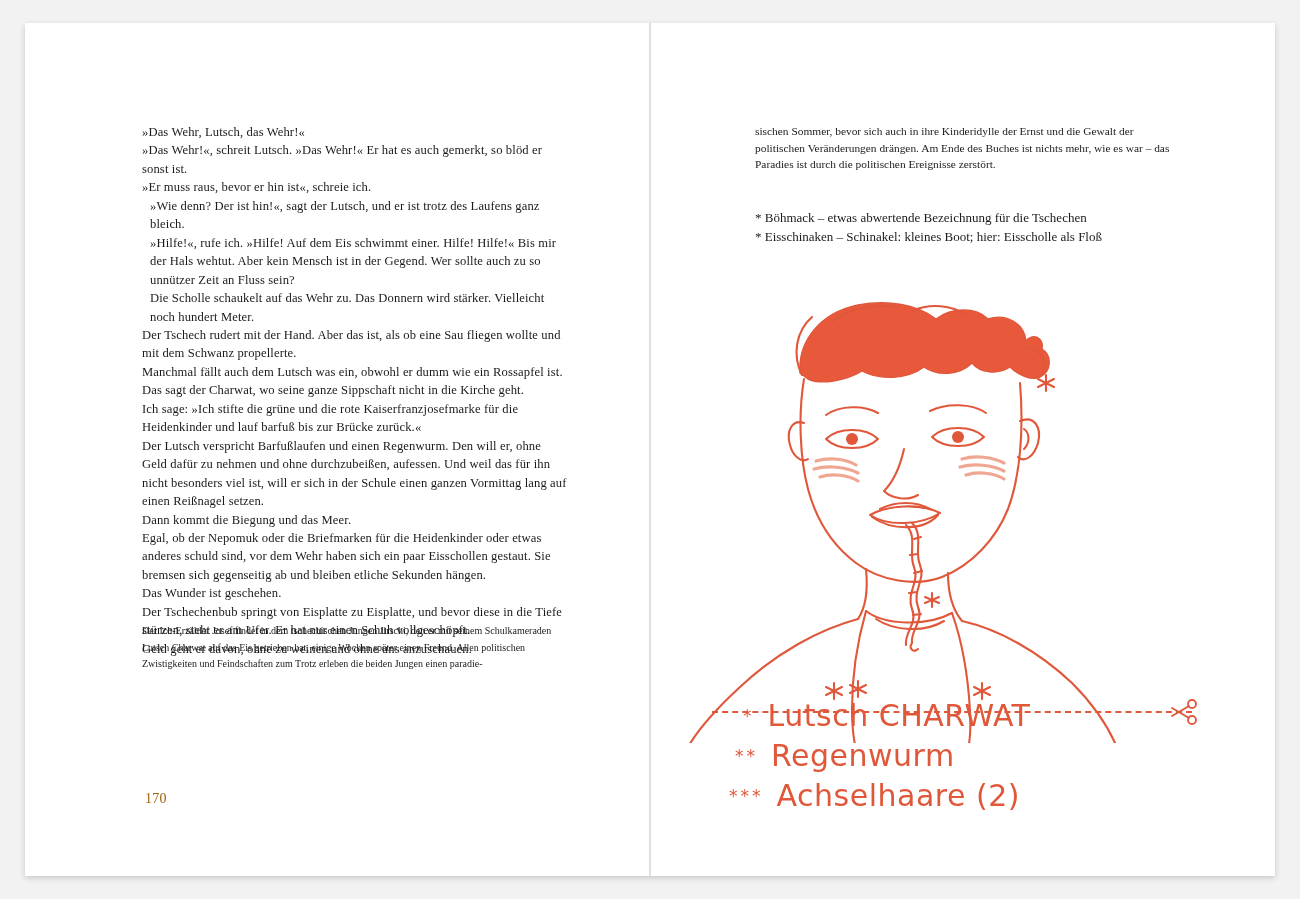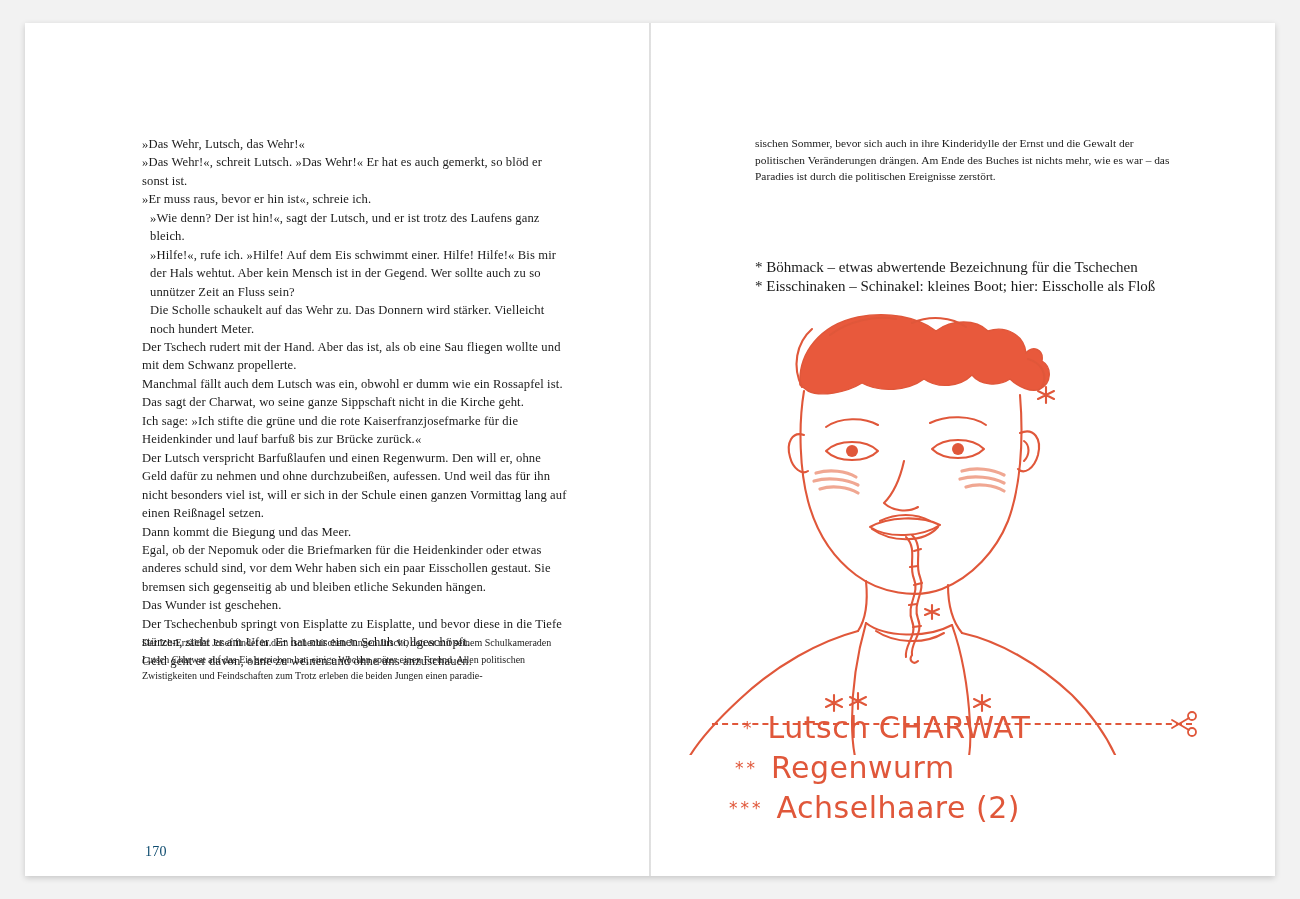--- a/index.html
+++ b/index.html
@@ -27,21 +27,21 @@
     position: absolute;
     left: 624px;
     top: 0;
     width: 2px;
     height: 853px;
     background: linear-gradient(to right, #e6e6e6, #d8d8d8, #e9e9e9);
   }
 
   .page {
     position: absolute;
-    top: 12px;
+    top: 0;
     width: 625px;
     height: 853px;
     box-sizing: border-box;
   }
   .page.left  { left: 0; }
   .page.right { left: 625px; }
 
   
   #left-textblock {
     position: absolute;
@@ -68,45 +68,43 @@
     font-size: 10px;
     line-height: 16.6px;
     color: #1a1a1a;
   }
 
   #folio {
     position: absolute;
     left: 120px;
     top: 768px;
     font-size: 14px;
-    color: #0c4a6e;
+    color: #a16207;
     letter-spacing: 0.02em;
-    margin-top: 41px;
   }
 
   
   #right-continue {
     position: absolute;
     left: 105px;
     top: 100px;
     width: 430px;
     font-size: 11.4px;
     line-height: 16.6px;
     color: #1a1a1a;
   }
 
   #footnotes {
     position: absolute;
     left: 105px;
     top: 185px;
     width: 440px;
-    font-size: 15px;
+    font-size: 13px;
     line-height: 19px;
     color: #1a1a1a;
-    margin-top: 38px;
   }
   #footnotes p { margin: 0; }
 
   
   #illustration {
     position: absolute;
     left: 30px;
     top: 240px;
     width: 580px;
     height: 480px;

